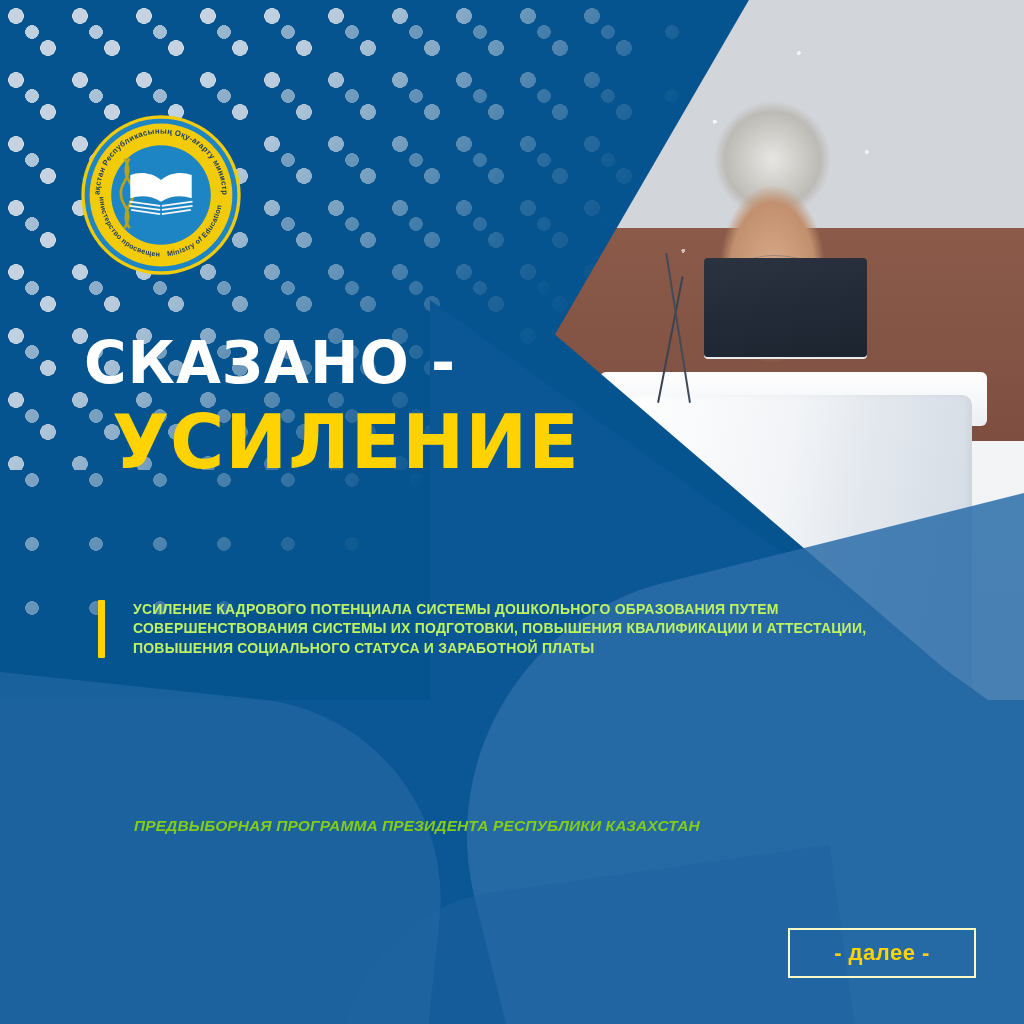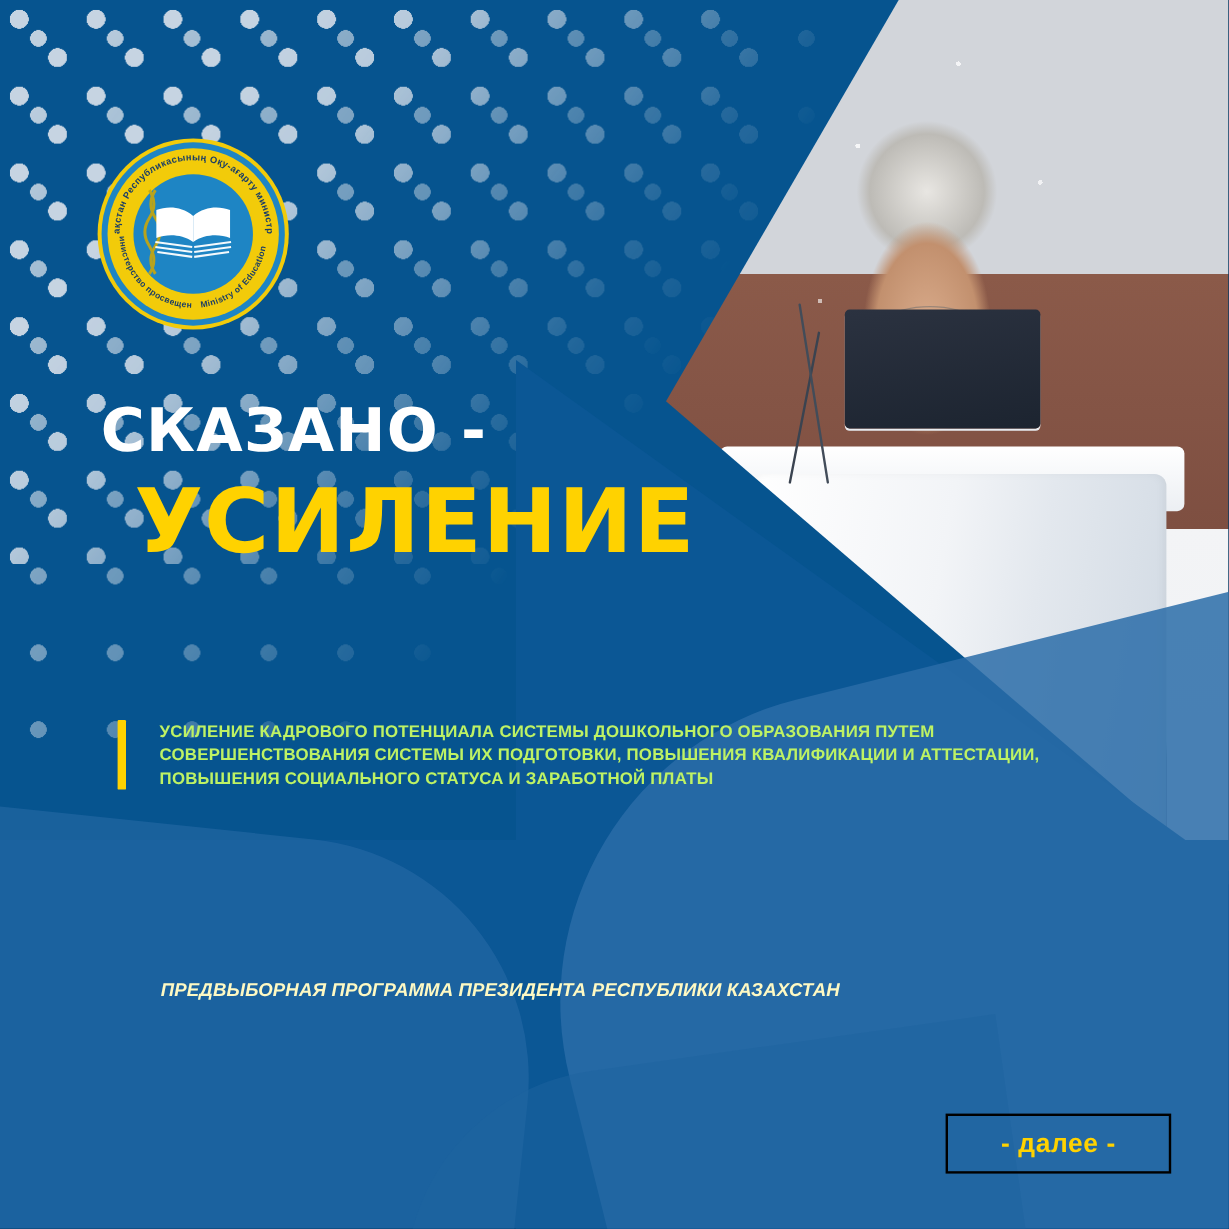--- a/index.html
+++ b/index.html
@@ -173,21 +173,21 @@
   }
   .emblem svg{display:block;width:100%;height:100%;}
 
   
   .headline{
     position:absolute;left:84px;top:336px;width:560px;
     line-height:.95;
     letter-spacing:-0.5px;
   }
   .headline .l1{
-    display:block;color:#ffffff;font-size:50px;font-weight:bold;
+    display:block;color:#ffffff;font-size:58px;font-weight:bold;
     font-family:"DejaVu Sans","Liberation Sans",sans-serif;
     letter-spacing:1px;
   }
   .headline .l2{
     display:block;color:#FFD200;font-size:74px;font-weight:bold;
     font-family:"DejaVu Sans","Liberation Sans",sans-serif;
     letter-spacing:1px;margin-top:16px;padding-left:28px;
   }
 
   
@@ -200,30 +200,30 @@
   }
   .statement-text{
     color:#bef264;font-size:14px;font-weight:bold;line-height:1.38;
     letter-spacing:.2px;text-transform:uppercase;
     font-family:"Liberation Sans","DejaVu Sans",sans-serif;
   }
 
   
   .source{
     position:absolute;left:134px;top:814px;width:830px;
-    color:#fef9c3;font-style:italic;font-weight:bold;
+    color:#84cc16;font-style:italic;font-weight:bold;
     font-size:15.5px;line-height:1.55;letter-spacing:.1px;
     font-family:"Liberation Sans","DejaVu Sans",sans-serif;
   }
   .source .s2{display:block;}
 
   
   .next-btn{
     position:absolute;left:788px;top:928px;width:188px;height:50px;
-    border:2px solid #000000;background:transparent;
+    border:2px solid #fef9c3;background:transparent;
     color:#FFD200;font-size:22px;font-weight:bold;
     display:flex;align-items:center;justify-content:center;
     letter-spacing:.5px;cursor:pointer;
     font-family:"Liberation Sans","DejaVu Sans",sans-serif;
   }
 </style>
 </head>
 <body>
 
 <div class="poster">

